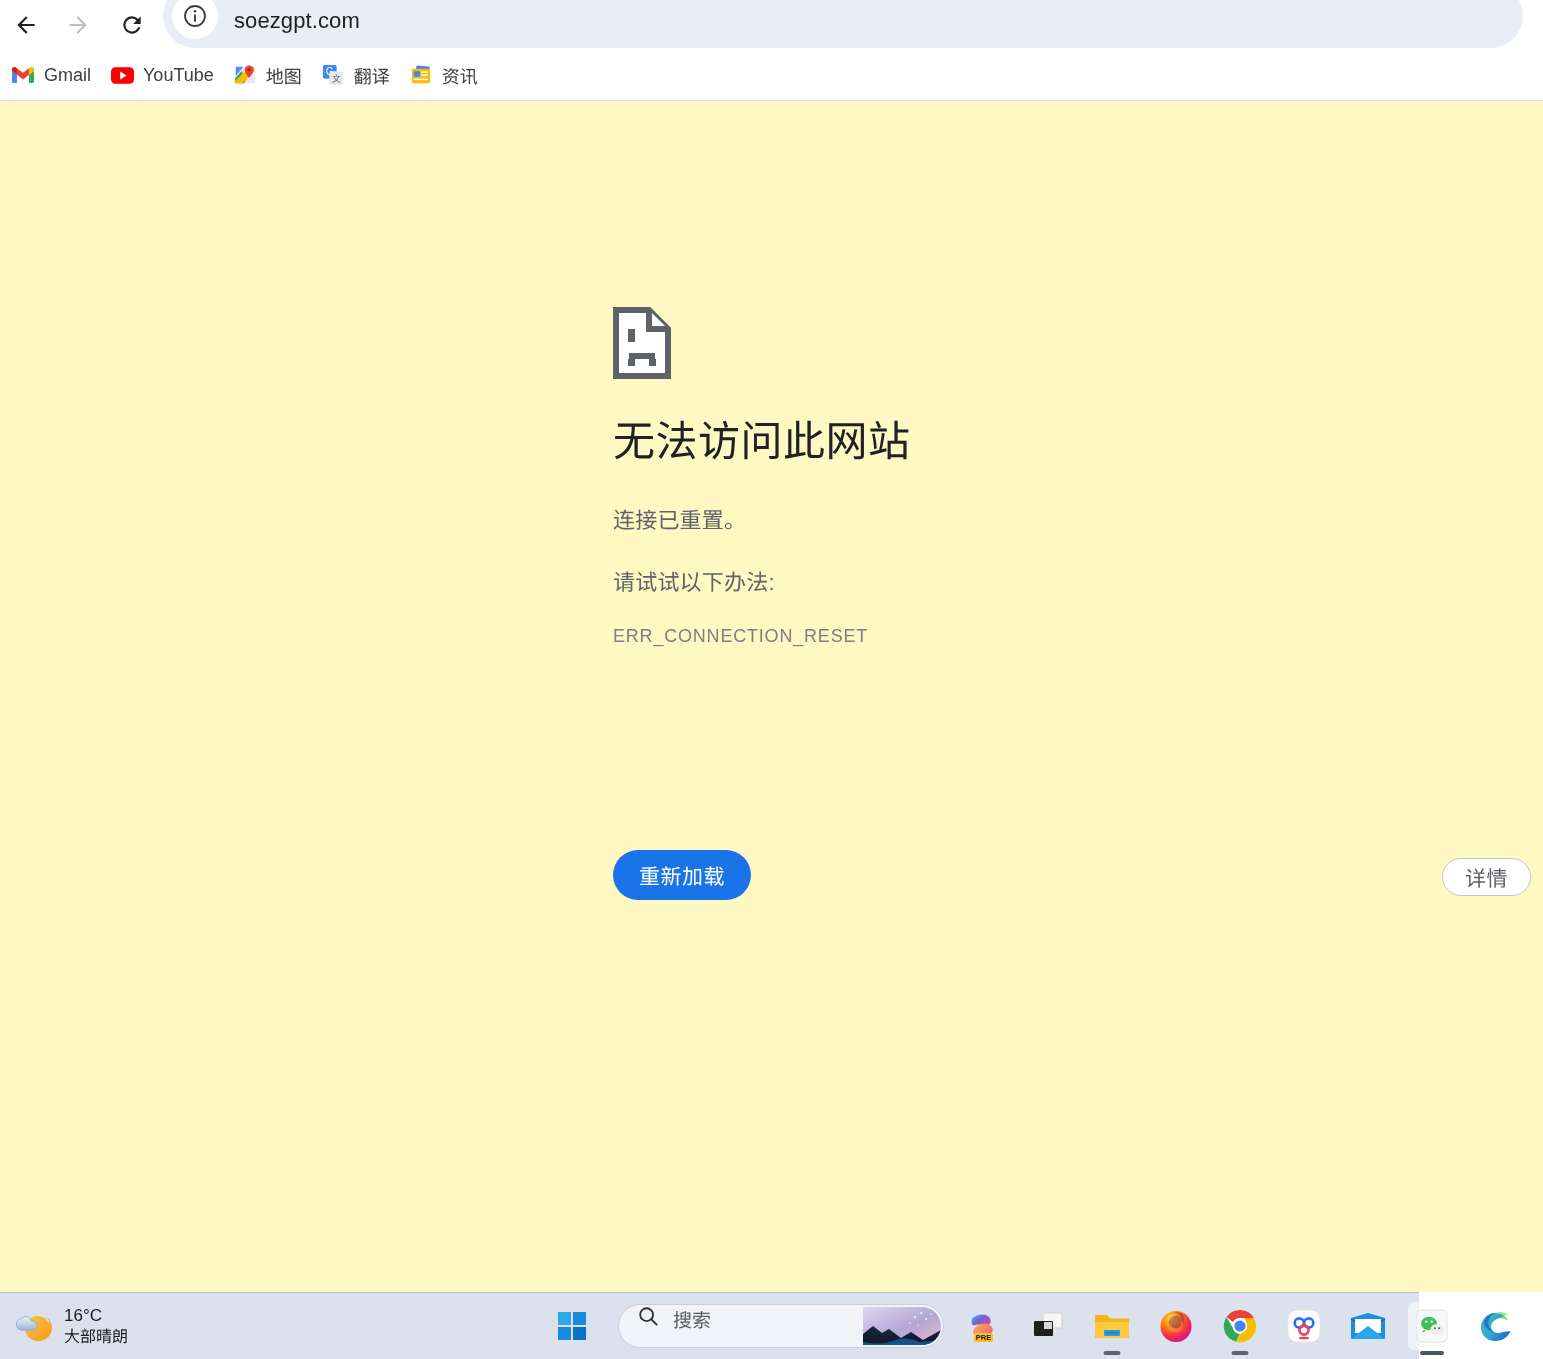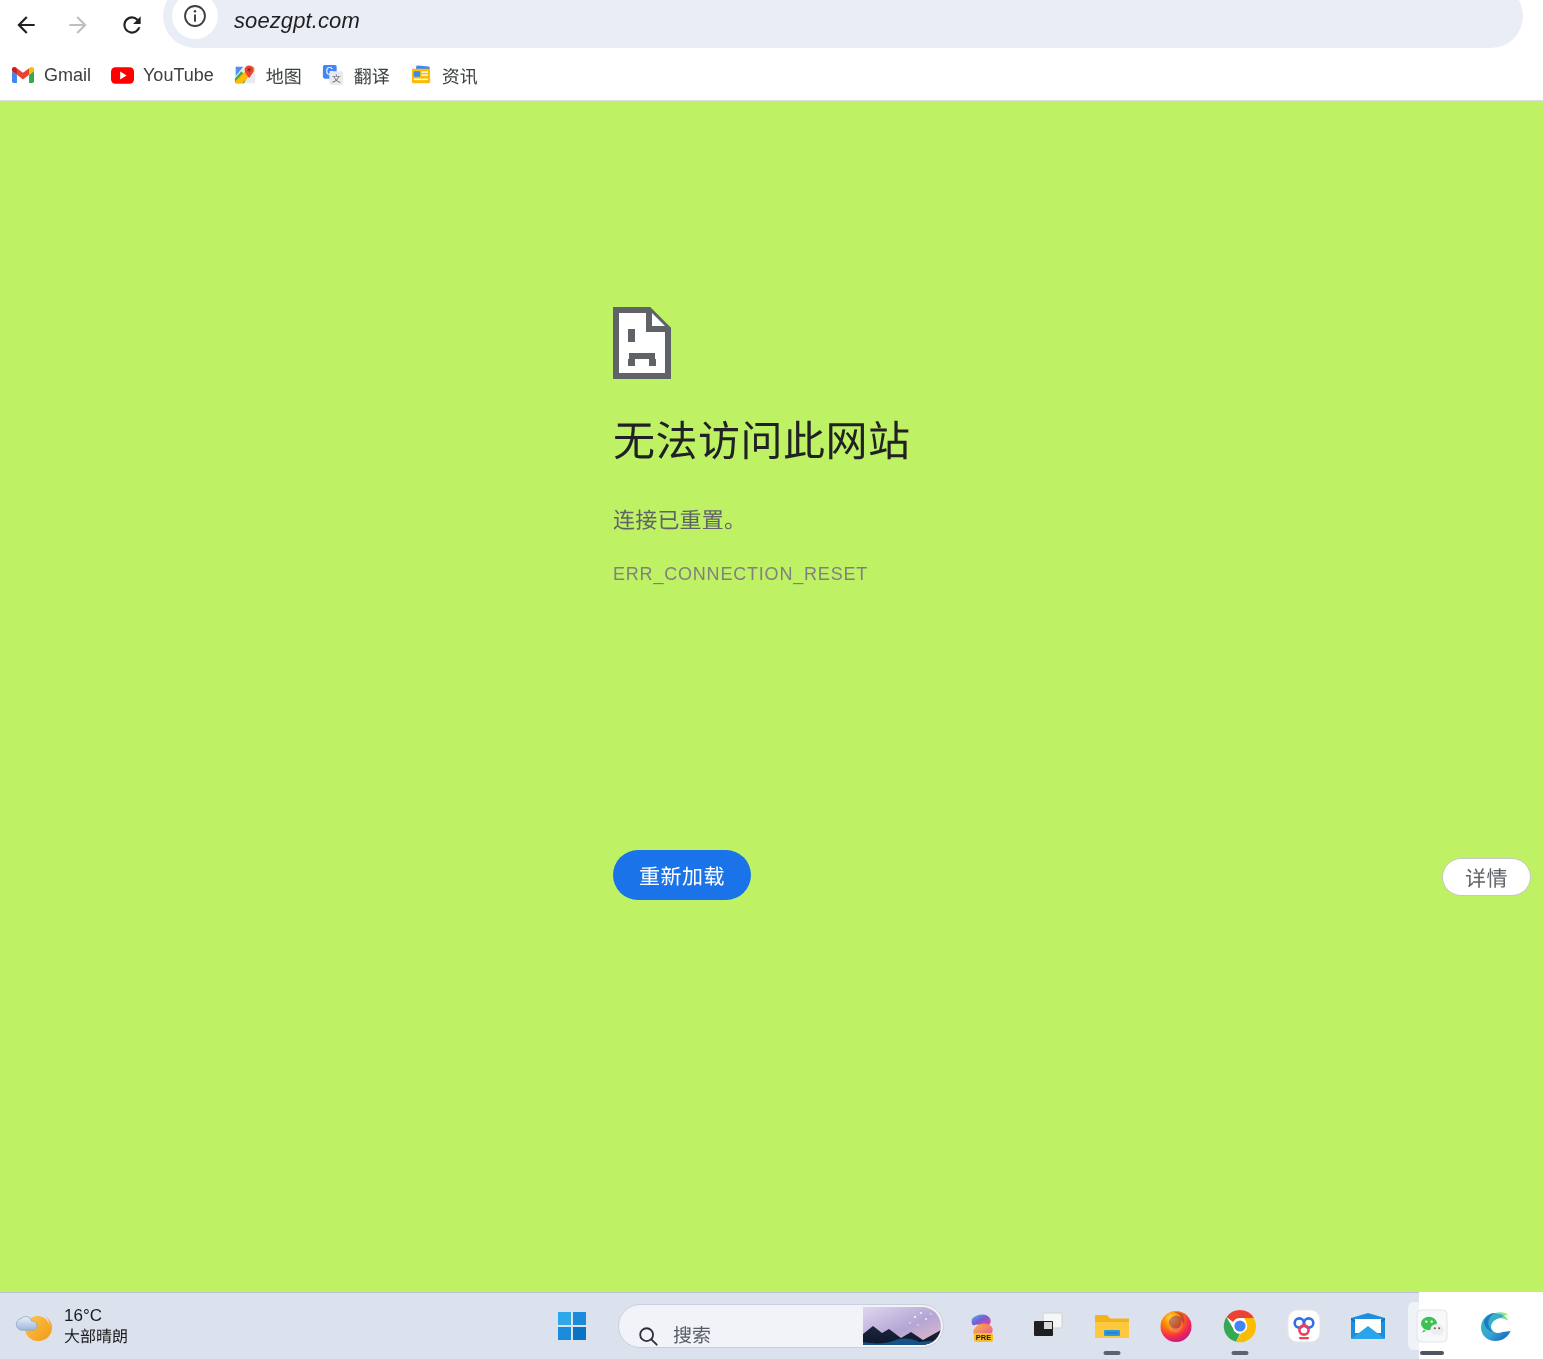--- a/index.html
+++ b/index.html
@@ -15,21 +15,21 @@
   
   #browser-chrome {
     position: absolute; left: 0; top: 0;
     width: 1543px; height: 101px;
     background: #ffffff;
   }
 
   #toolbar-row {
     position: absolute; left: 0; top: 0;
     width: 1230px; height: 50px;
-    display: flex; align-items: center; font-style: italic;
+    display: flex; align-items: center;
   }
 
   .nav-btn {
     width: 44px; height: 44px;
     display: flex; align-items: center; justify-content: center;
     border-radius: 50%;
     background: transparent;
     border: none;
     cursor: pointer;
     flex: 0 0 auto;
@@ -96,21 +96,21 @@
   #chrome-separator {
     position: absolute; left: 0; top: 100px;
     width: 1543px; height: 1px;
     background: #dadce0;
   }
 
   
   #page-content {
     position: absolute; left: 0; top: 101px;
     width: 1543px; height: 1191px;
-    background: #bef264;
+    background: #fef9c3;
   }
   #error-wrap {
     position: absolute;
     left: 613px; top: 206px;
     width: 880px;
   }
   #sad-icon { margin-bottom: 0; }
   #error-title {
     font-size: 42px;
     font-weight: 400;
@@ -250,21 +250,21 @@
     border-radius: 2px;
     background: #4d5560;
   }
 
   #search-pill {
     margin-left: 14px; margin-right: 8px;
     width: 326px; height: 44px;
     background: #f2f3f8;
     border: 1px solid #c9cfdc;
     border-radius: 22px;
-    display: flex; align-items: flex-end;
+    display: flex; align-items: flex-start;
     cursor: text;
     overflow: hidden;
     position: relative;
     flex: 0 0 auto;
   }
   #search-magnifier { margin-left: 18px; display: flex; flex: 0 0 auto; }
   #search-placeholder {
     margin-left: 14px;
     font-size: 19px;
     color: #585d66;
@@ -395,20 +395,21 @@
         <rect x="16" y="46" width="26" height="6" fill="#5f6368"></rect>
         <rect x="15" y="52" width="7" height="7" fill="#5f6368"></rect>
         <rect x="36" y="52" width="7" height="7" fill="#5f6368"></rect>
       </svg>
     </div>
 
     <h1 id="error-title">无法访问此网站</h1>
 
     <p id="error-subtitle">连接已重置。</p>
 
+    <p id="suggest-heading">请试试以下办法:</p>
 
 
     <p id="error-code">ERR_CONNECTION_RESET</p>
   </div>
 
   <div id="button-row">
     <button id="reload-page-button">重新加载</button>
     <button id="details-button">详情</button>
   </div>
 </div>

